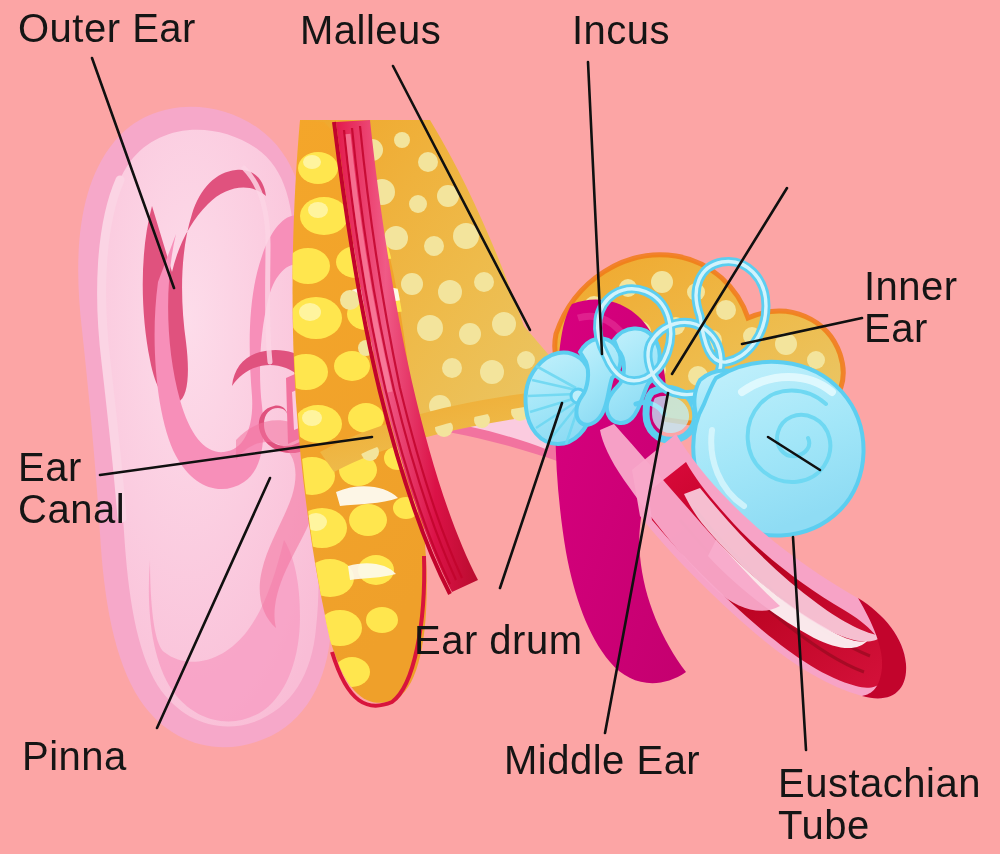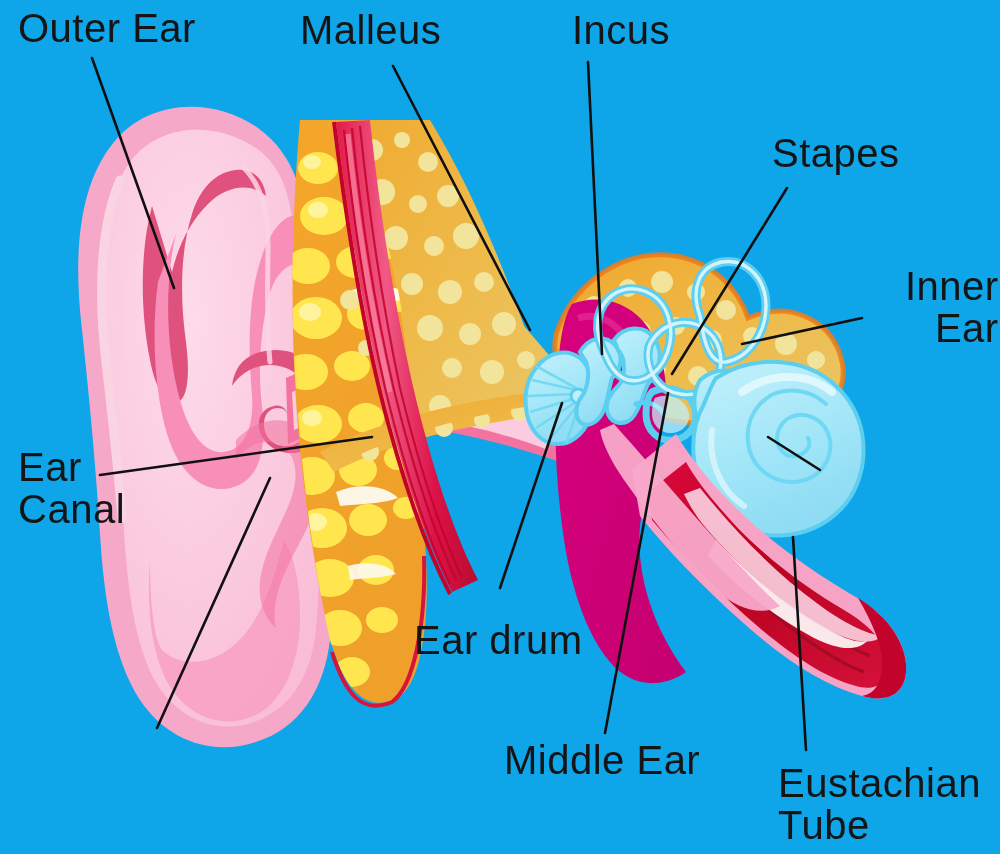--- a/index.html
+++ b/index.html
@@ -10,21 +10,21 @@
   body {
     width: 1000px;
     height: 854px;
     font-family: "Liberation Sans", sans-serif;
     overflow: hidden;
   }
   #diagram-root {
     position: relative;
     width: 1000px;
     height: 854px;
-    background: #0ea5e9;
+    background: #fca5a5;
   }
   #ear-svg {
     position: absolute;
     top: 0;
     left: 0;
     width: 1000px;
     height: 854px;
     display: block;
   }
   .lbl {
@@ -428,23 +428,23 @@
       <line x1="500" y1="588" x2="562" y2="403"></line>
       <line x1="157" y1="728" x2="270" y2="478"></line>
       <line x1="605" y1="733" x2="668" y2="393"></line>
       <line x1="806" y1="750" x2="793" y2="537"></line>
     </g>
   </svg>
 
   <div class="lbl" style="left:18px;  top:8px;">Outer Ear</div>
   <div class="lbl" style="left:572px; top:10px;">Incus</div>
   <div class="lbl" style="left:300px; top:10px;">Malleus</div>
-  <div class="lbl" style="left:772px; top:133px;">Stapes</div>
-  <div class="lbl two-line" style="left:905px; top:265px; text-align:right;">Inner
+  <div class="lbl two-line" style="left:864px; top:265px; text-align:left;">Inner
 Ear</div>
   <div class="lbl two-line" style="left:18px; top:446px;">Ear
 Canal</div>
   <div class="lbl" style="left:414px; top:620px;">Ear drum</div>
+  <div class="lbl" style="left:22px;  top:736px;">Pinna</div>
   <div class="lbl" style="left:484px; top:740px;margin-left:20px;">Middle Ear</div>
   <div class="lbl two-line" style="left:766px; top:762px;margin-left:12px;">Eustachian
 Tube</div>
 
 </div>
 
 </body></html>

